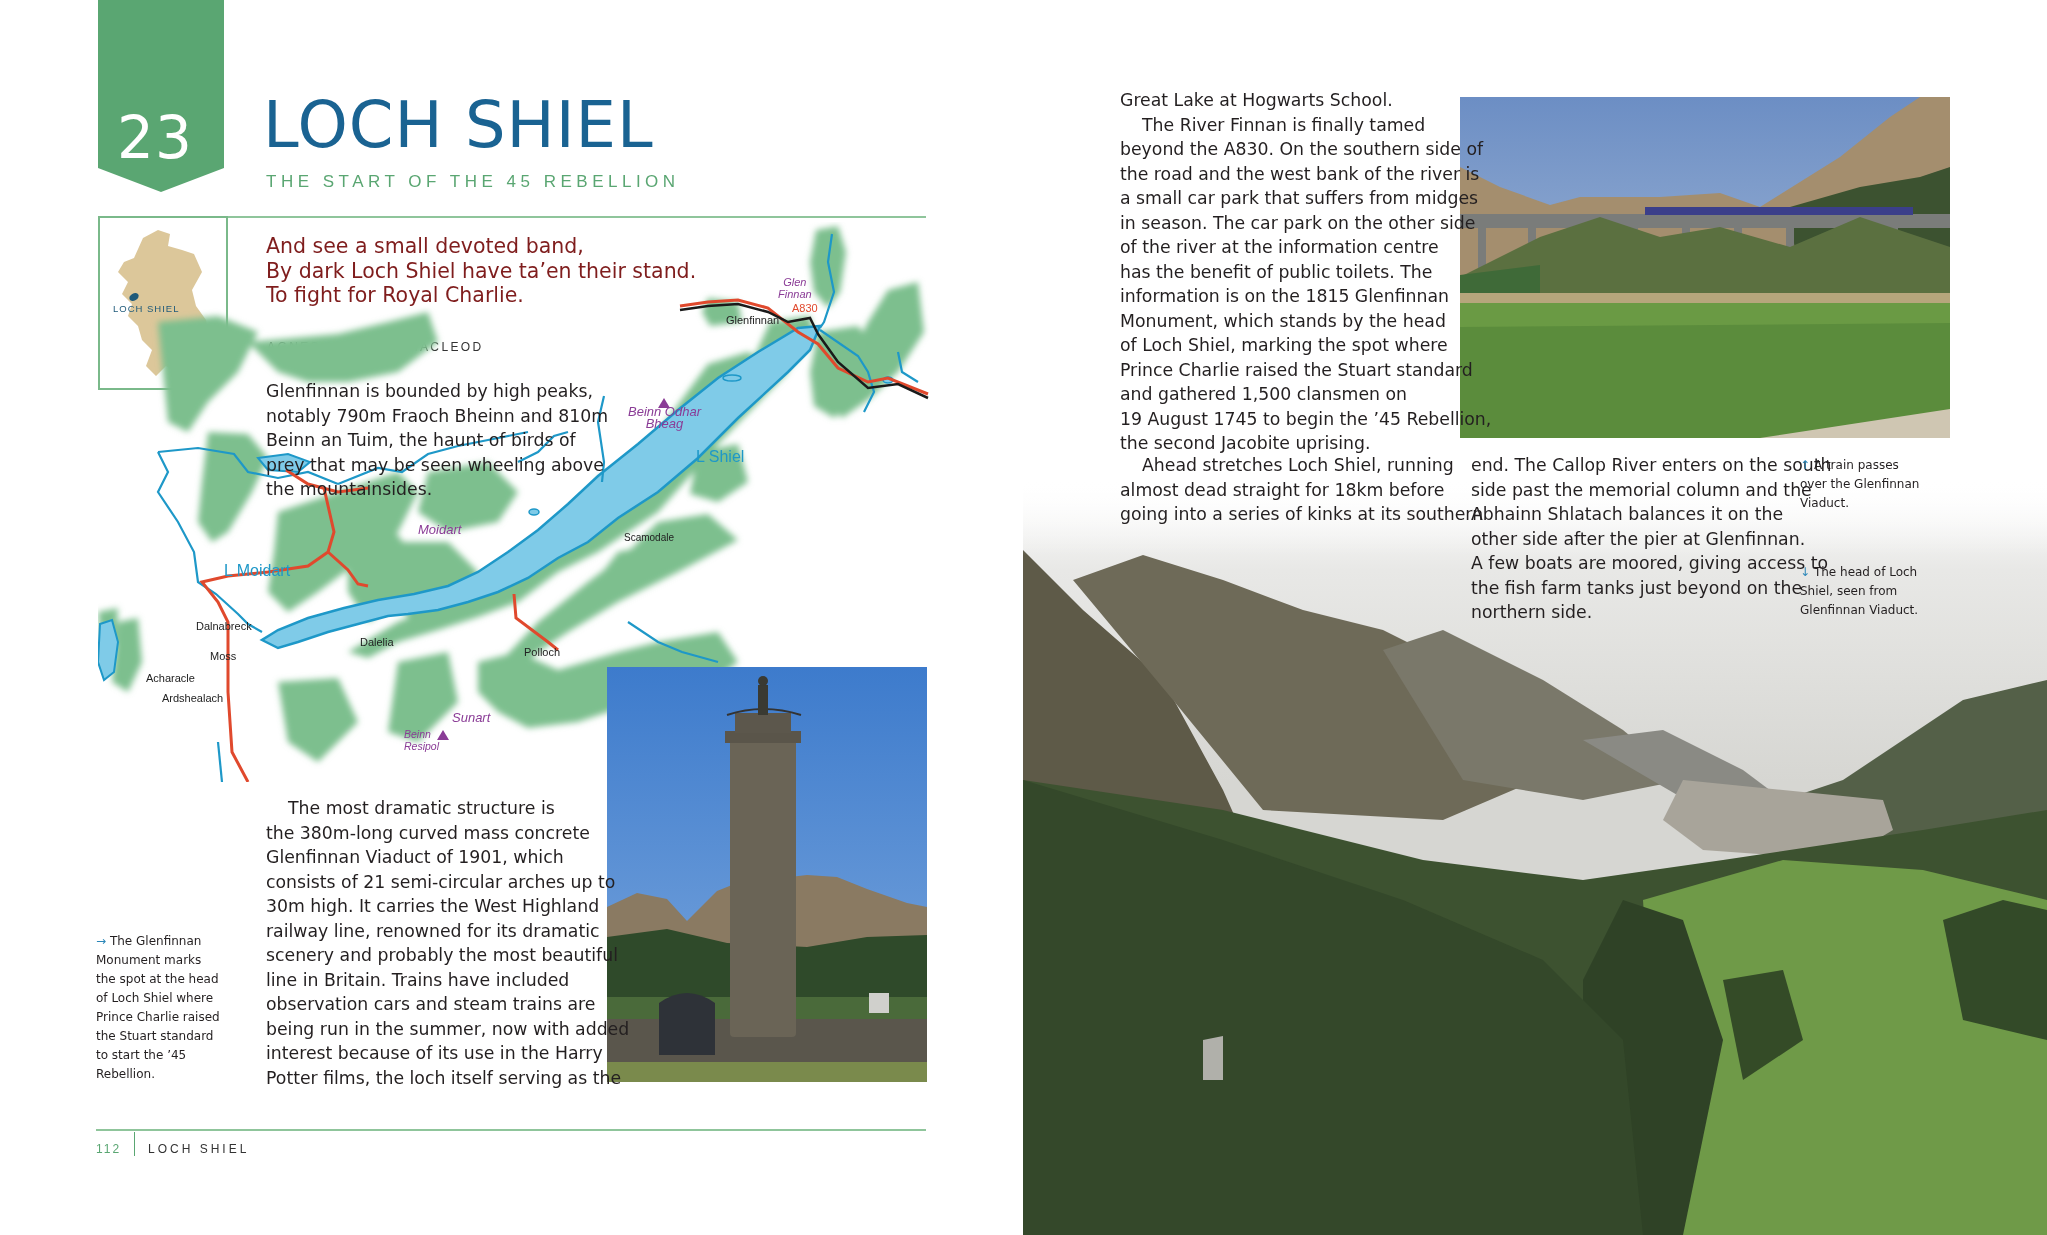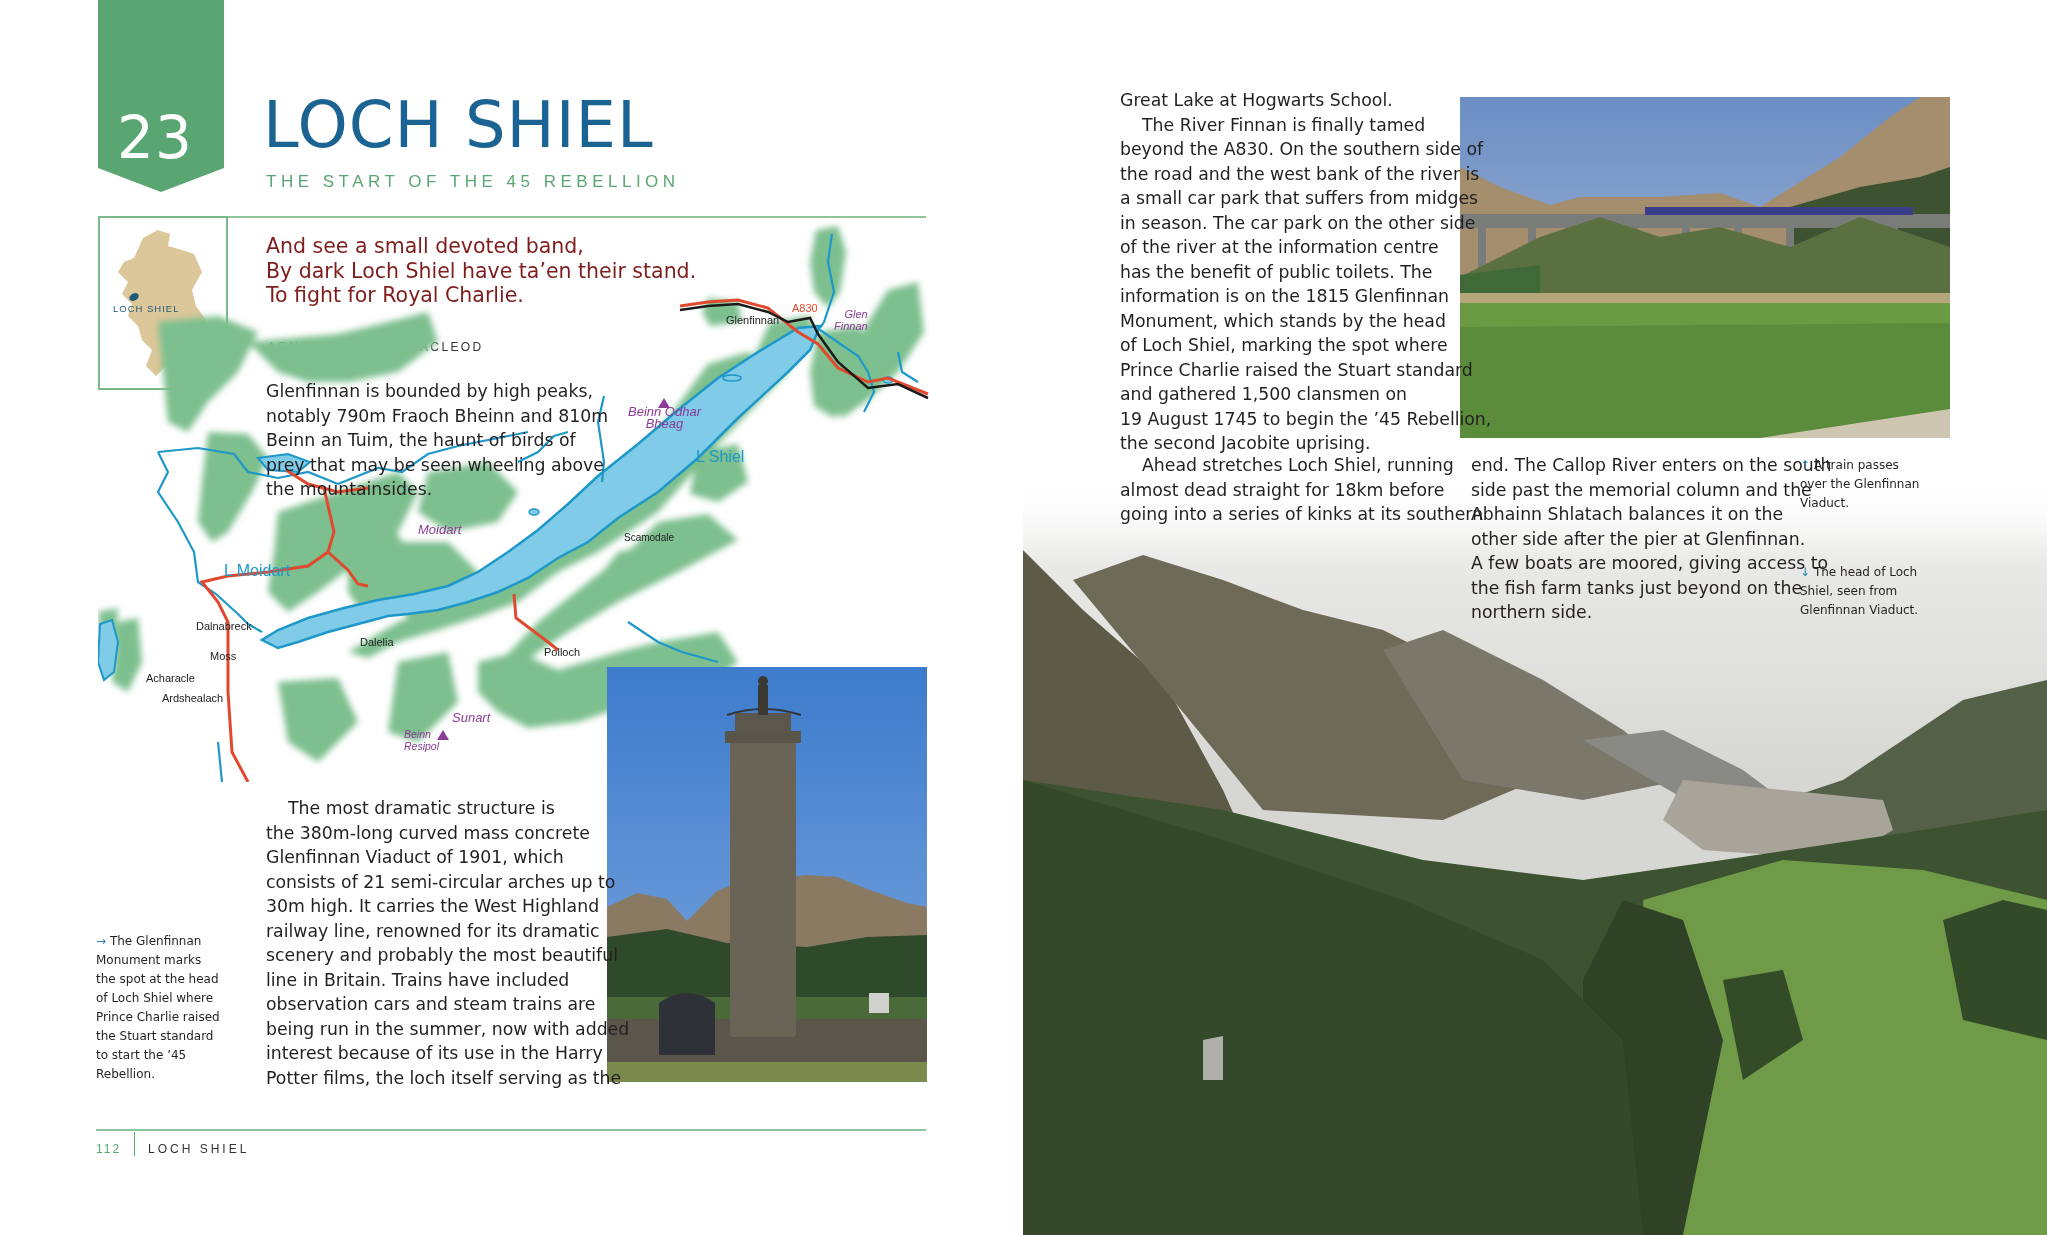--- a/index.html
+++ b/index.html
@@ -141,37 +141,37 @@
       <path d="M416,372 L418,396 L450,420 L460,428"></path>
     </g>
 
     <path d="M582,88 L610,84 L640,82 L670,90 L690,100 L712,96 L720,112 L740,140 L770,166 L800,162 L830,176" fill="none" stroke="#1a1a1a" stroke-width="2.5"></path>
 
     <polygon points="566,176 572,186 560,186" fill="#8a3c96"></polygon>
     <polygon points="345,508 351,518 339,518" fill="#8a3c96"></polygon>
   </svg>
   
   <div class="abs map-label ml-town" style="left:628px; top:92px;">Glenfinnan</div>
-  <div class="abs map-label ml-purple" style="left:736px; top:54px; font-size:11px; line-height:12px; text-align:right;margin-top:32px;">
+  <div class="abs map-label ml-purple" style="left:680px; top:54px; font-size:11px; line-height:12px; text-align:center;">
     <div>Glen</div>
     <div>Finnan</div>
   </div>
   <div class="abs map-label" style="left:694px; top:80px; font-size:11px; color:#e0492d;">A830</div>
   <div class="abs map-label ml-purple" style="left:530px; top:184px; font-size:13px; line-height:12px; text-align:center;">
     <div>Beinn Odhar</div>
     <div>Bheag</div>
   </div>
   <div class="abs map-label ml-water" style="left:598px; top:226px; font-size:16px;">L Shiel</div>
   <div class="abs map-label ml-purple" style="left:320px; top:300px; font-size:13px;">Moidart</div>
   <div class="abs map-label ml-water" style="left:126px; top:340px; font-size:16px;">L Moidart</div>
   <div class="abs map-label ml-town" style="left:526px; top:310px; font-size:10px;">Scamodale</div>
   <div class="abs map-label ml-town" style="left:98px; top:398px;">Dalnabreck</div>
   <div class="abs map-label ml-town" style="left:112px; top:428px;">Moss</div>
   <div class="abs map-label ml-town" style="left:262px; top:414px;">Dalelia</div>
-  <div class="abs map-label ml-town" style="left:426px; top:424px;margin-left:20px;">Polloch</div>
+  <div class="abs map-label ml-town" style="left:426px; top:424px;">Polloch</div>
   <div class="abs map-label ml-town" style="left:48px; top:450px;">Acharacle</div>
   <div class="abs map-label ml-town" style="left:64px; top:470px;">Ardshealach</div>
   <div class="abs map-label ml-purple" style="left:354px; top:488px; font-size:13px;">Sunart</div>
   <div class="abs map-label ml-purple" style="left:306px; top:506px; font-size:10.5px; line-height:12px;">
     <div>Beinn</div>
     <div>Resipol</div>
   </div>
 </div>
 
 <div class="abs body p1">

